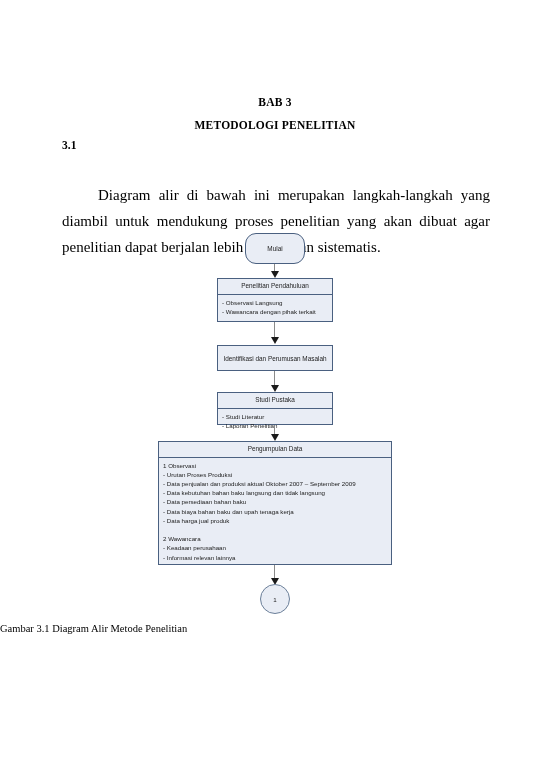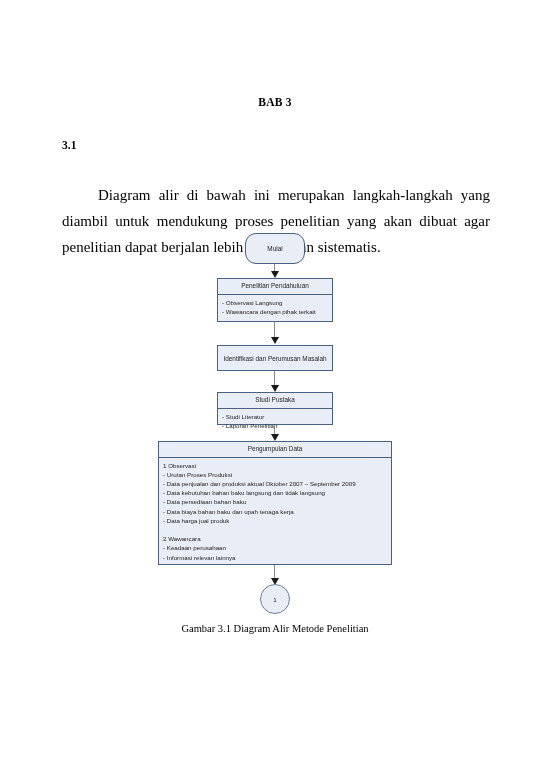--- a/index.html
+++ b/index.html
@@ -147,31 +147,32 @@
     width: 0; height: 0;
     border-left: 4px solid transparent;
     border-right: 4px solid transparent;
     border-top: 7px solid #1a1a1a;
   }
 
   .caption {
     position: absolute;
     left: 0; top: 623px;
     width: 550px;
-    text-align: center;
+    text-align: left;
     font-size: 10.5px;
   }
 </style>
 </head>
 <body>
 
 <div class="page">
 
   <div class="chapter-num">BAB 3</div>
 
+  <div class="chapter-title">METODOLOGI PENELITIAN</div>
 
   <div class="sec-num">3.1</div>
 
 
   <div class="para">Diagram alir di bawah ini merupakan langkah-langkah yang diambil untuk mendukung proses penelitian yang akan dibuat agar penelitian dapat berjalan lebih terarah dan sistematis.</div>
 
   <div class="flow">
 
     <div class="terminator" style="left:245px; top:233px; width:60px; height:31px;">Mulai</div>
 

